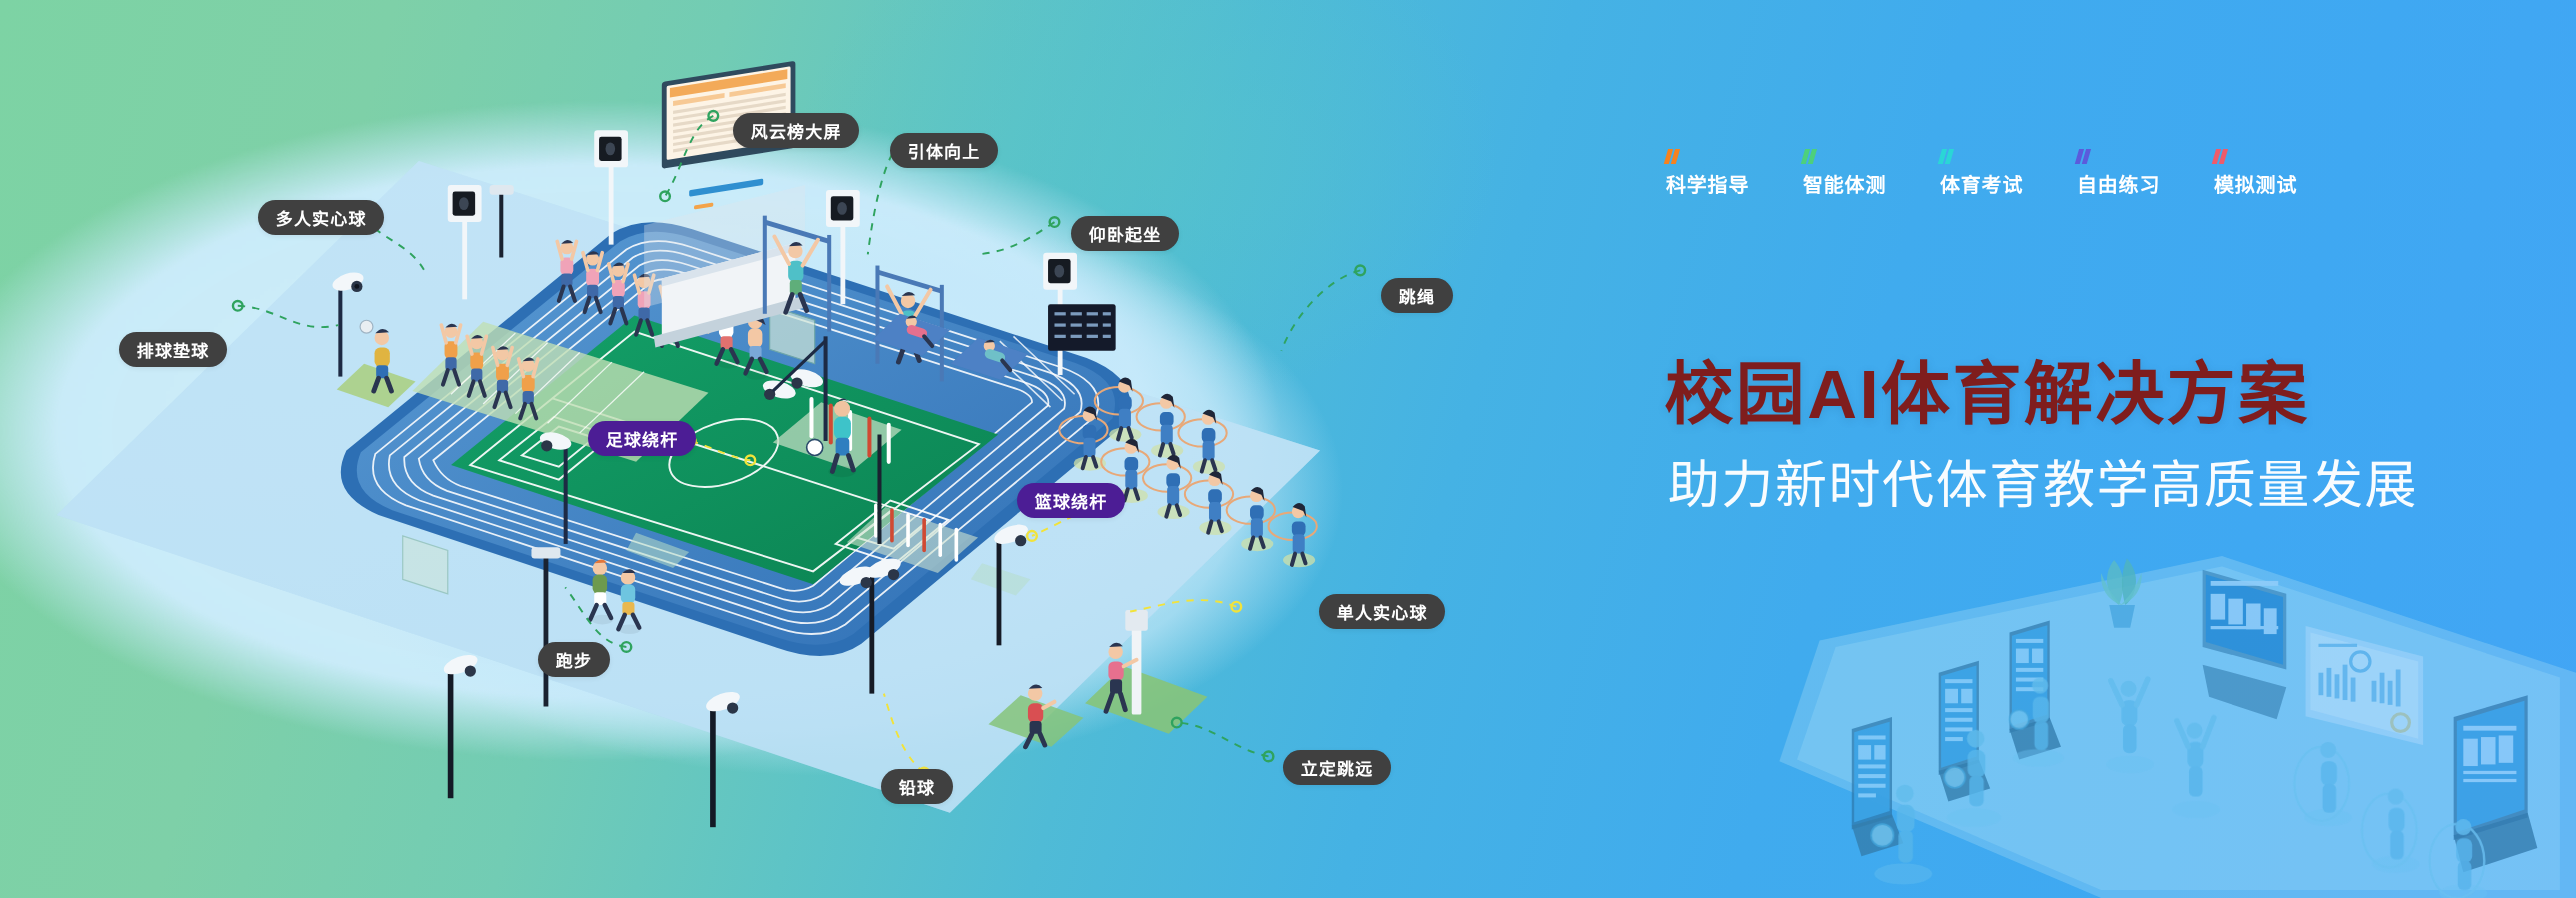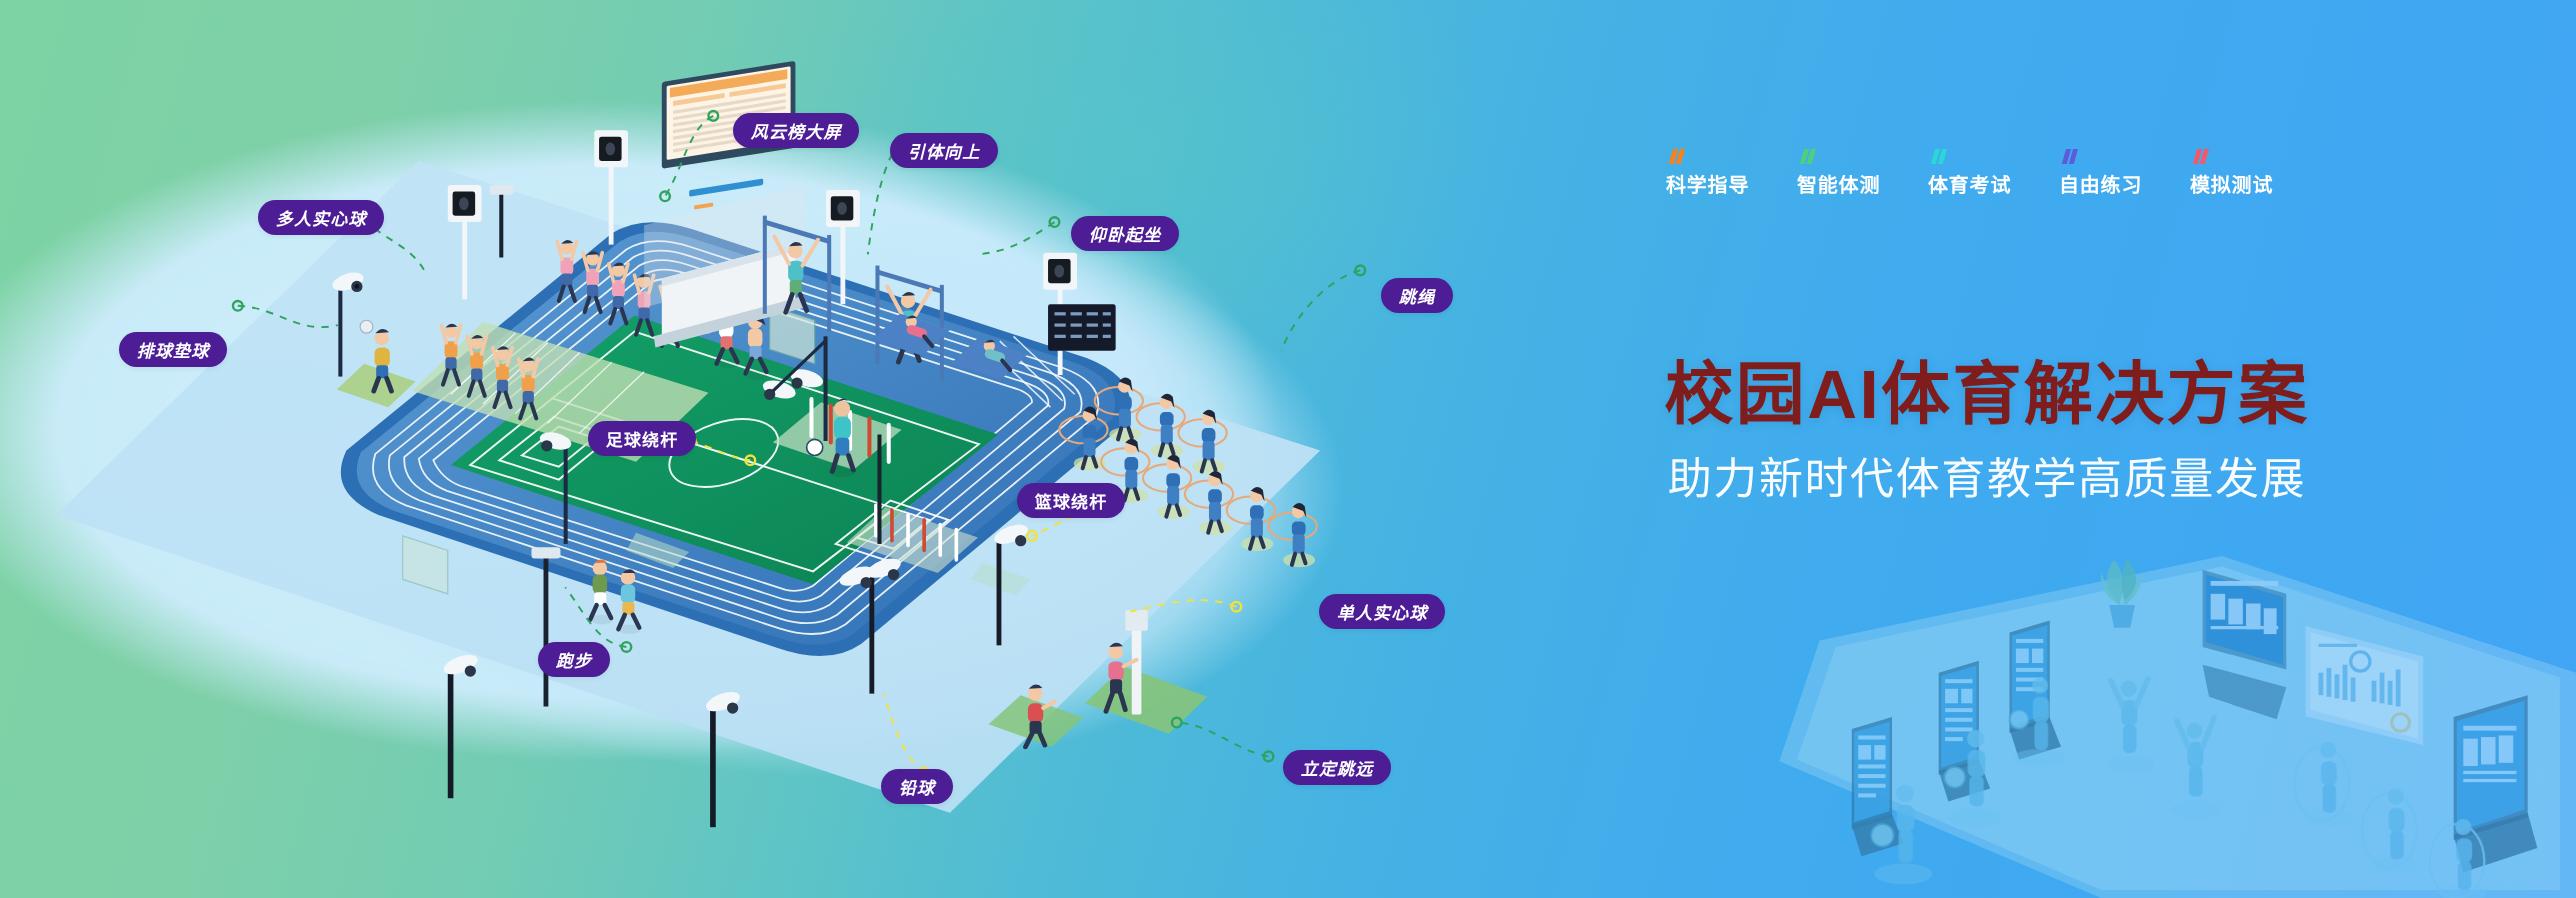--- a/index.html
+++ b/index.html
@@ -49,28 +49,28 @@
   
   .pill{
     position:absolute;
     display:flex;align-items:center;justify-content:center;
     height:35px;padding:0 17.7px;border-radius:19.3px;
     color:#ffffff;font-size:17px;font-weight:700;
     letter-spacing:1.2px;white-space:nowrap;
     box-shadow:0 1.6px 4.8px rgba(0,0,0,.07);
     font-family:"Liberation Sans","DejaVu Sans",sans-serif;
   }
-  .pill.green{background:#4c1d95;font-style:italic;}
+  .pill.green{background:#404040;}
   .pill.blue{background:#4c1d95;}
 
   
   .panel{position:absolute;left:1658px;top:0;width:918px;height:898px;}
   .feature-row{
     position:absolute;left:8px;top:149px;
-    display:flex;align-items:flex-start;gap:2px;text-align:right;
+    display:flex;align-items:flex-start;gap:8px;
   }
   .feature{
     width:129px;display:flex;flex-direction:column;align-items:flex-start;
   }
   .feat-icon{
     display:block;width:19.3px;height:14.5px;margin-bottom:5.6px;
   }
   .feat-icon i{
     display:inline-block;width:4.8px;height:14.5px;margin-right:2.4px;
     transform:skewX(-16deg);vertical-align:top;
@@ -81,21 +81,21 @@
   }
 
   .headline{
     position:absolute;left:6.4px;top:338px;
     color:#7f1d1d;font-size:69px;font-weight:700;
     letter-spacing:2.4px;white-space:nowrap;
     text-shadow:0 1.6px 8px rgba(30,90,140,.18);
   }
   .subline{
     position:absolute;left:9.7px;top:443px;
-    color:#ffffff;font-size:44px;font-weight:400;
+    color:#ffffff;font-size:52px;font-weight:400;
     letter-spacing:1.6px;white-space:nowrap;
     opacity:.97;
   }
 
   
   .gym{position:absolute;right:0;bottom:0;width:853px;height:346px;opacity:.55;}
   .gym svg{display:block;width:853px;height:346px;}
 </style>
 </head>
 <body>

